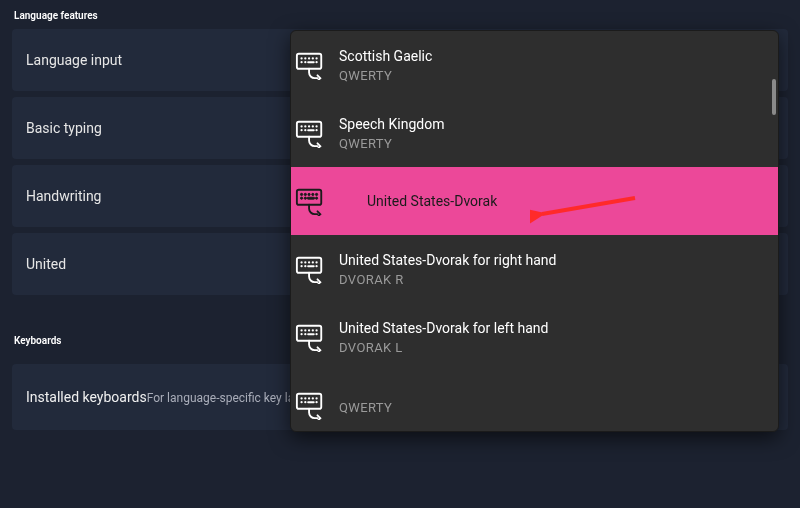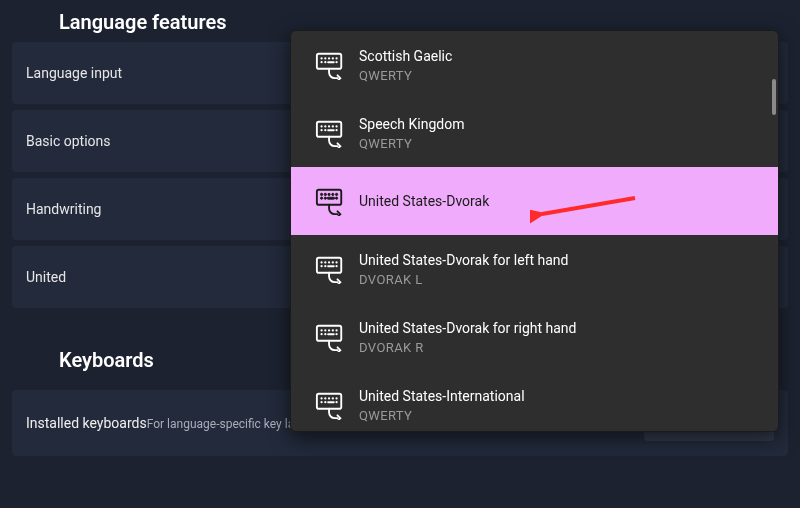--- a/index.html
+++ b/index.html
@@ -4,24 +4,23 @@
 <style>
   * { box-sizing: border-box; margin: 0; padding: 0; }
   html, body { width: 800px; height: 508px; overflow: hidden; }
   body {
     background: #1c2230;
     font-family: "Segoe UI", -apple-system, Roboto, sans-serif;
     color: #ffffff;
     position: relative;
   }
   .section-title {
-    font-size: 20px;
+    font-size: 10px;
     font-weight: 600;
     padding: 10px 14px 8px 14px;
-    margin-left: 45px;
   }
   .feature-list {
     padding: 0 12px;
   }
   .feature-item {
     background: #222a3b;
     border-radius: 4px;
     margin-bottom: 6px;
     height: 62px;
     display: flex;
@@ -70,24 +69,24 @@
     background: #2e2e2e;
     border-radius: 6px;
     border: 1px solid #1b1b1b;
     box-shadow: 0 6px 20px rgba(0,0,0,0.6);
     overflow: hidden;
   }
   .kb-item {
     display: flex;
     align-items: center;
     height: 68px;
-    padding: 0 14px 0 24px;
+    padding: 0 14px 0 4px;
     cursor: pointer;
   }
-  .kb-item.highlight { background: #f0abfc; }
+  .kb-item.highlight { background: #ec4899; gap: 28px; }
   .kb-icon {
     width: 30px;
     flex: 0 0 30px;
     margin-right: 14px;
     display: flex;
     align-items: center;
     justify-content: center;
   }
   .kb-text { display: flex; flex-direction: column; }
   .kb-name { font-size: 14px; color: #ffffff; }
@@ -123,21 +122,21 @@
 </head>
 <body>
 
 <div class="section-title">Language features</div>
 
 <div class="feature-list">
   <div class="feature-item">
     <span>Language input</span>
   </div>
   <div class="feature-item">
-    <span>Basic options</span>
+    <span>Basic typing</span>
   </div>
   <div class="feature-item">
     <span>Handwriting</span>
   </div>
   <div class="feature-item">
     <span>United</span>
   </div>
 </div>
 
 <div class="keyboards-section">
@@ -229,20 +228,42 @@
         <circle class="dot" cx="23" cy="9" r="1.2" fill="#ffffff"></circle>
         <circle class="dot" cx="7" cy="13" r="1.2" fill="#ffffff"></circle>
         <circle class="dot" cx="11" cy="13" r="1.2" fill="#ffffff"></circle>
         <circle class="dot" cx="23" cy="13" r="1.2" fill="#ffffff"></circle>
         <rect class="dot" x="13" y="12" width="8" height="2" rx="1" fill="#ffffff"></rect>
         <path d="M15 20 v4 a6 6 0 0 0 6 6 h3" stroke="#ffffff" stroke-width="2" stroke-linecap="round"></path>
         <path d="M24 27 l3 3 l-3 3" stroke="#ffffff" stroke-width="2" stroke-linecap="round" fill="none"></path>
       </svg>
     </span>
     <span class="kb-text">
+      <span class="kb-name">United States-Dvorak for right hand</span>
+      <span class="kb-sub">DVORAK R</span>
+    </span>
+  </div>
+      <div class="kb-item">
+    <span class="kb-icon">
+      <svg viewBox="0 0 32 32" fill="none">
+        <rect x="2" y="4" width="26" height="16" rx="2" stroke="#ffffff" stroke-width="2"></rect>
+        <circle class="dot" cx="7" cy="9" r="1.2" fill="#ffffff"></circle>
+        <circle class="dot" cx="11" cy="9" r="1.2" fill="#ffffff"></circle>
+        <circle class="dot" cx="15" cy="9" r="1.2" fill="#ffffff"></circle>
+        <circle class="dot" cx="19" cy="9" r="1.2" fill="#ffffff"></circle>
+        <circle class="dot" cx="23" cy="9" r="1.2" fill="#ffffff"></circle>
+        <circle class="dot" cx="7" cy="13" r="1.2" fill="#ffffff"></circle>
+        <circle class="dot" cx="11" cy="13" r="1.2" fill="#ffffff"></circle>
+        <circle class="dot" cx="23" cy="13" r="1.2" fill="#ffffff"></circle>
+        <rect class="dot" x="13" y="12" width="8" height="2" rx="1" fill="#ffffff"></rect>
+        <path d="M15 20 v4 a6 6 0 0 0 6 6 h3" stroke="#ffffff" stroke-width="2" stroke-linecap="round"></path>
+        <path d="M24 27 l3 3 l-3 3" stroke="#ffffff" stroke-width="2" stroke-linecap="round" fill="none"></path>
+      </svg>
+    </span>
+    <span class="kb-text">
       <span class="kb-name">United States-Dvorak for left hand</span>
       <span class="kb-sub">DVORAK L</span>
     </span>
   </div>
       <div class="kb-item">
     <span class="kb-icon">
       <svg viewBox="0 0 32 32" fill="none">
         <rect x="2" y="4" width="26" height="16" rx="2" stroke="#ffffff" stroke-width="2"></rect>
         <circle class="dot" cx="7" cy="9" r="1.2" fill="#ffffff"></circle>
         <circle class="dot" cx="11" cy="9" r="1.2" fill="#ffffff"></circle>
@@ -251,43 +272,20 @@
         <circle class="dot" cx="23" cy="9" r="1.2" fill="#ffffff"></circle>
         <circle class="dot" cx="7" cy="13" r="1.2" fill="#ffffff"></circle>
         <circle class="dot" cx="11" cy="13" r="1.2" fill="#ffffff"></circle>
         <circle class="dot" cx="23" cy="13" r="1.2" fill="#ffffff"></circle>
         <rect class="dot" x="13" y="12" width="8" height="2" rx="1" fill="#ffffff"></rect>
         <path d="M15 20 v4 a6 6 0 0 0 6 6 h3" stroke="#ffffff" stroke-width="2" stroke-linecap="round"></path>
         <path d="M24 27 l3 3 l-3 3" stroke="#ffffff" stroke-width="2" stroke-linecap="round" fill="none"></path>
       </svg>
     </span>
     <span class="kb-text">
-      <span class="kb-name">United States-Dvorak for right hand</span>
-      <span class="kb-sub">DVORAK R</span>
-    </span>
-  </div>
-      <div class="kb-item">
-    <span class="kb-icon">
-      <svg viewBox="0 0 32 32" fill="none">
-        <rect x="2" y="4" width="26" height="16" rx="2" stroke="#ffffff" stroke-width="2"></rect>
-        <circle class="dot" cx="7" cy="9" r="1.2" fill="#ffffff"></circle>
-        <circle class="dot" cx="11" cy="9" r="1.2" fill="#ffffff"></circle>
-        <circle class="dot" cx="15" cy="9" r="1.2" fill="#ffffff"></circle>
-        <circle class="dot" cx="19" cy="9" r="1.2" fill="#ffffff"></circle>
-        <circle class="dot" cx="23" cy="9" r="1.2" fill="#ffffff"></circle>
-        <circle class="dot" cx="7" cy="13" r="1.2" fill="#ffffff"></circle>
-        <circle class="dot" cx="11" cy="13" r="1.2" fill="#ffffff"></circle>
-        <circle class="dot" cx="23" cy="13" r="1.2" fill="#ffffff"></circle>
-        <rect class="dot" x="13" y="12" width="8" height="2" rx="1" fill="#ffffff"></rect>
-        <path d="M15 20 v4 a6 6 0 0 0 6 6 h3" stroke="#ffffff" stroke-width="2" stroke-linecap="round"></path>
-        <path d="M24 27 l3 3 l-3 3" stroke="#ffffff" stroke-width="2" stroke-linecap="round" fill="none"></path>
-      </svg>
-    </span>
-    <span class="kb-text">
-      <span class="kb-name">United States-International</span>
       <span class="kb-sub">QWERTY</span>
     </span>
   </div>
     </div>
   <div class="scrollbar"></div>
 </div>
 
 <svg class="arrow" width="110" height="34">
   <defs>
     <marker id="ah" markerWidth="12" markerHeight="10" refX="1" refY="5" orient="auto">

